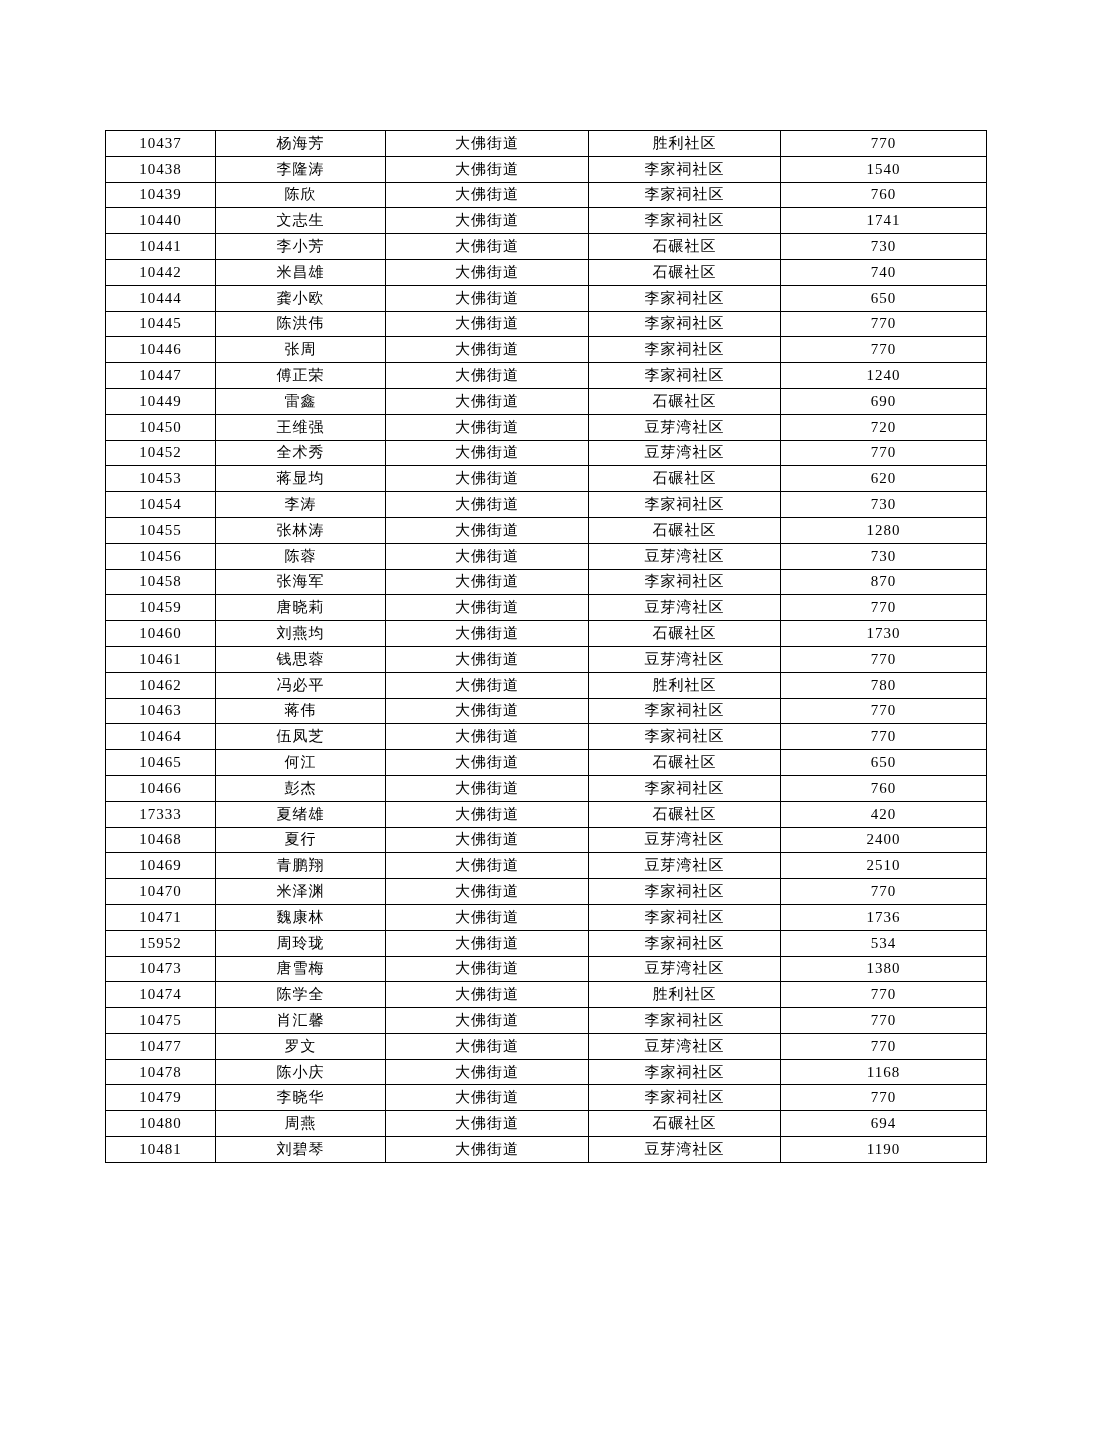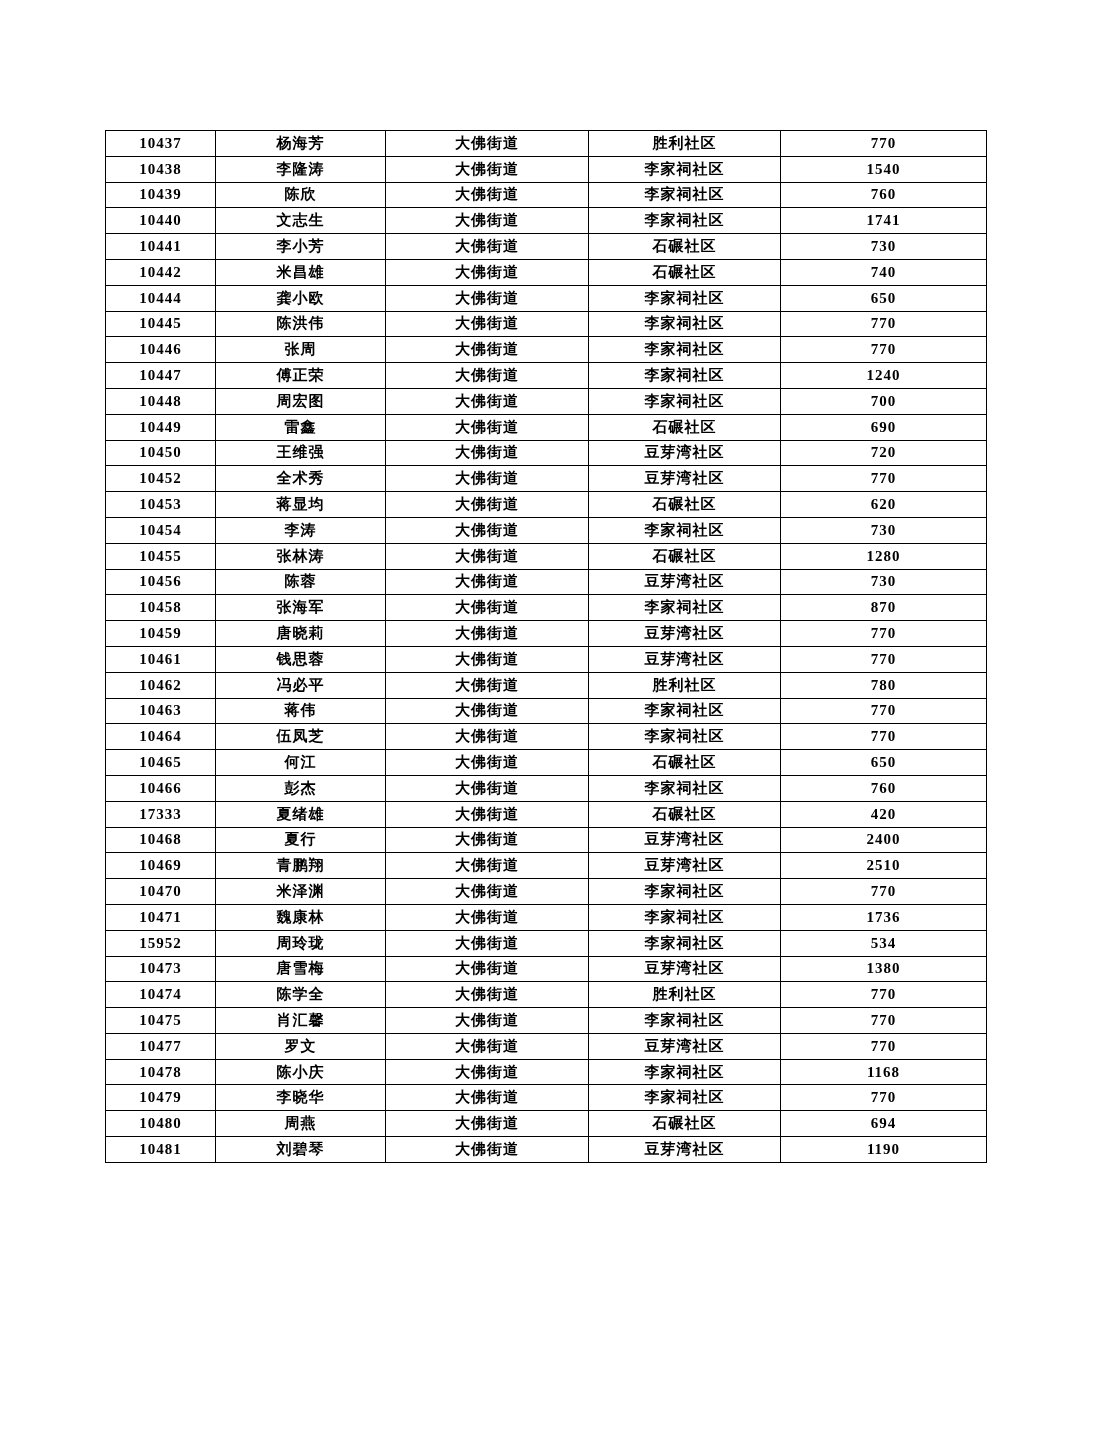--- a/index.html
+++ b/index.html
@@ -14,21 +14,20 @@
     font-family: "Liberation Serif", "DejaVu Serif", serif;
     color: #000000;
   }
   .page {
     position: absolute;
     left: 0;
     top: 0;
     width: 1105px;
     height: 1429px;
     background: #ffffff;
-    font-weight: bold;
   }
   table.data-table {
     position: absolute;
     left: 105px;
     top: 130px;
     width: 881px;
     border-collapse: collapse;
     table-layout: fixed;
     font-size: 15px;
   }
@@ -125,27 +124,20 @@
           <td>770</td>
         </tr>
         <tr>
           <td>10447</td>
           <td>傅正荣</td>
           <td>大佛街道</td>
           <td>李家祠社区</td>
           <td>1240</td>
         </tr>
         <tr>
-          <td>10448</td>
-          <td>周宏图</td>
-          <td>大佛街道</td>
-          <td>李家祠社区</td>
-          <td>700</td>
-        </tr>
-        <tr>
           <td>10449</td>
           <td>雷鑫</td>
           <td>大佛街道</td>
           <td>石碾社区</td>
           <td>690</td>
         </tr>
         <tr>
           <td>10450</td>
           <td>王维强</td>
           <td>大佛街道</td>
@@ -193,20 +185,27 @@
           <td>大佛街道</td>
           <td>李家祠社区</td>
           <td>870</td>
         </tr>
         <tr>
           <td>10459</td>
           <td>唐晓莉</td>
           <td>大佛街道</td>
           <td>豆芽湾社区</td>
           <td>770</td>
+        </tr>
+        <tr>
+          <td>10460</td>
+          <td>刘燕均</td>
+          <td>大佛街道</td>
+          <td>石碾社区</td>
+          <td>1730</td>
         </tr>
         <tr>
           <td>10461</td>
           <td>钱思蓉</td>
           <td>大佛街道</td>
           <td>豆芽湾社区</td>
           <td>770</td>
         </tr>
         <tr>
           <td>10462</td>

